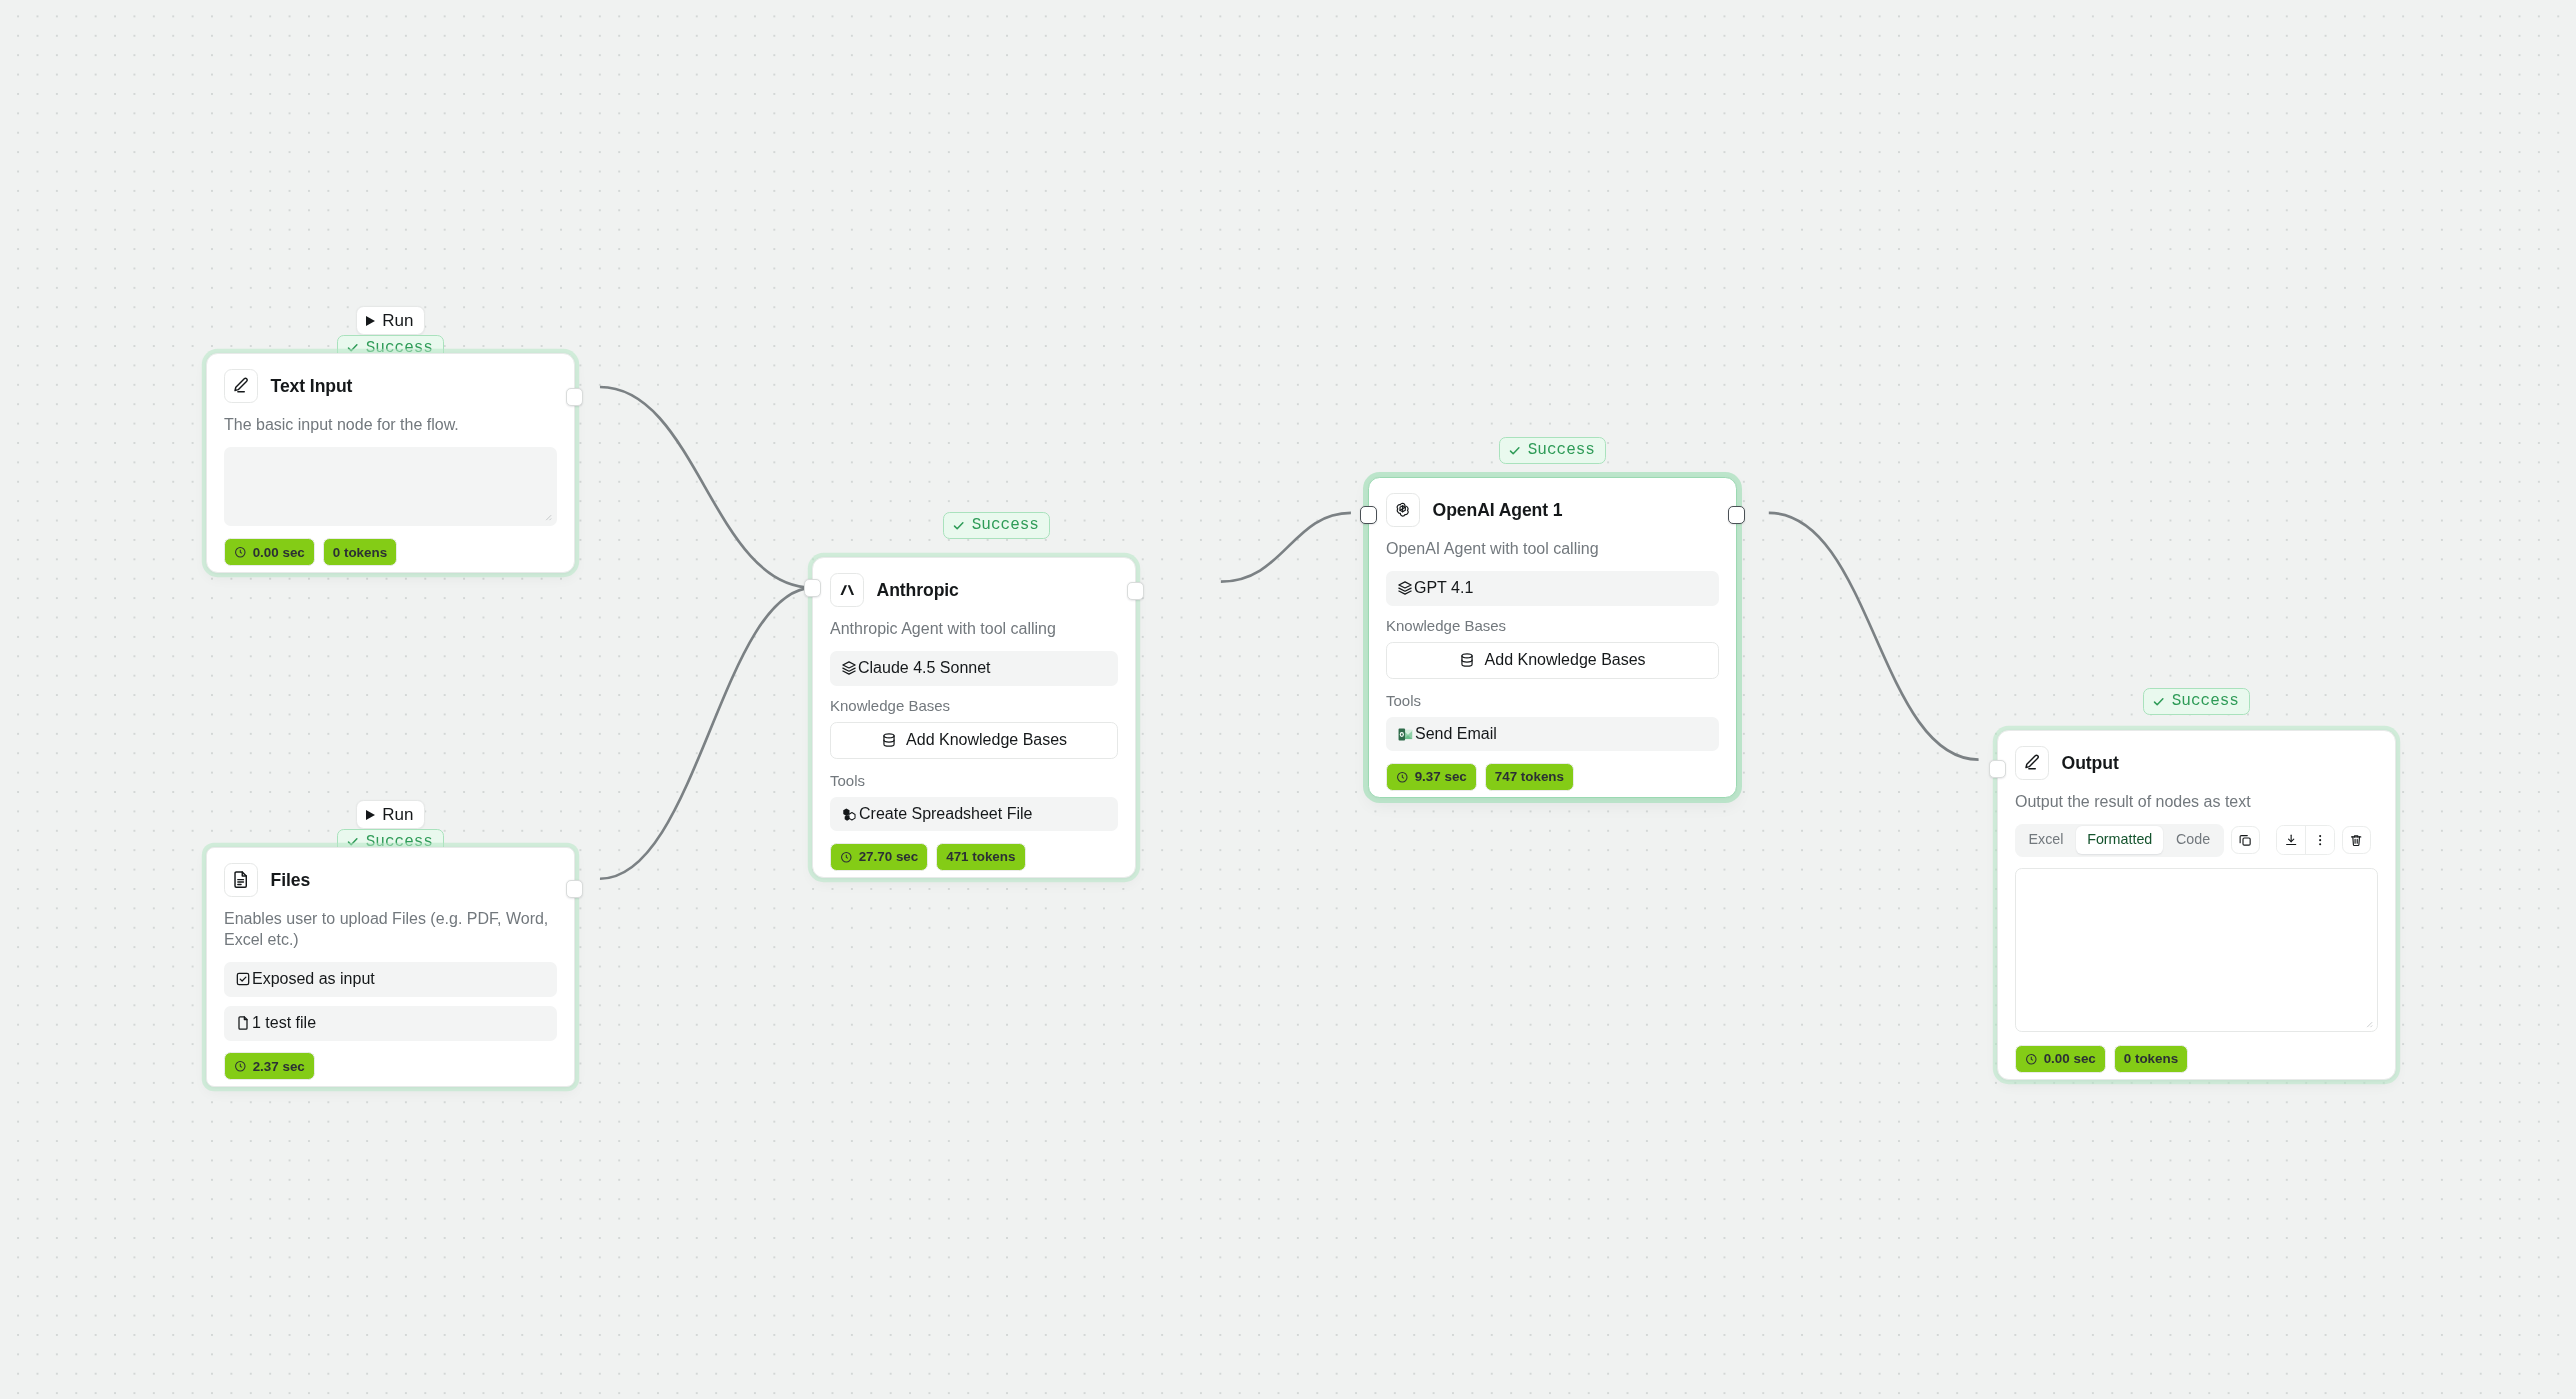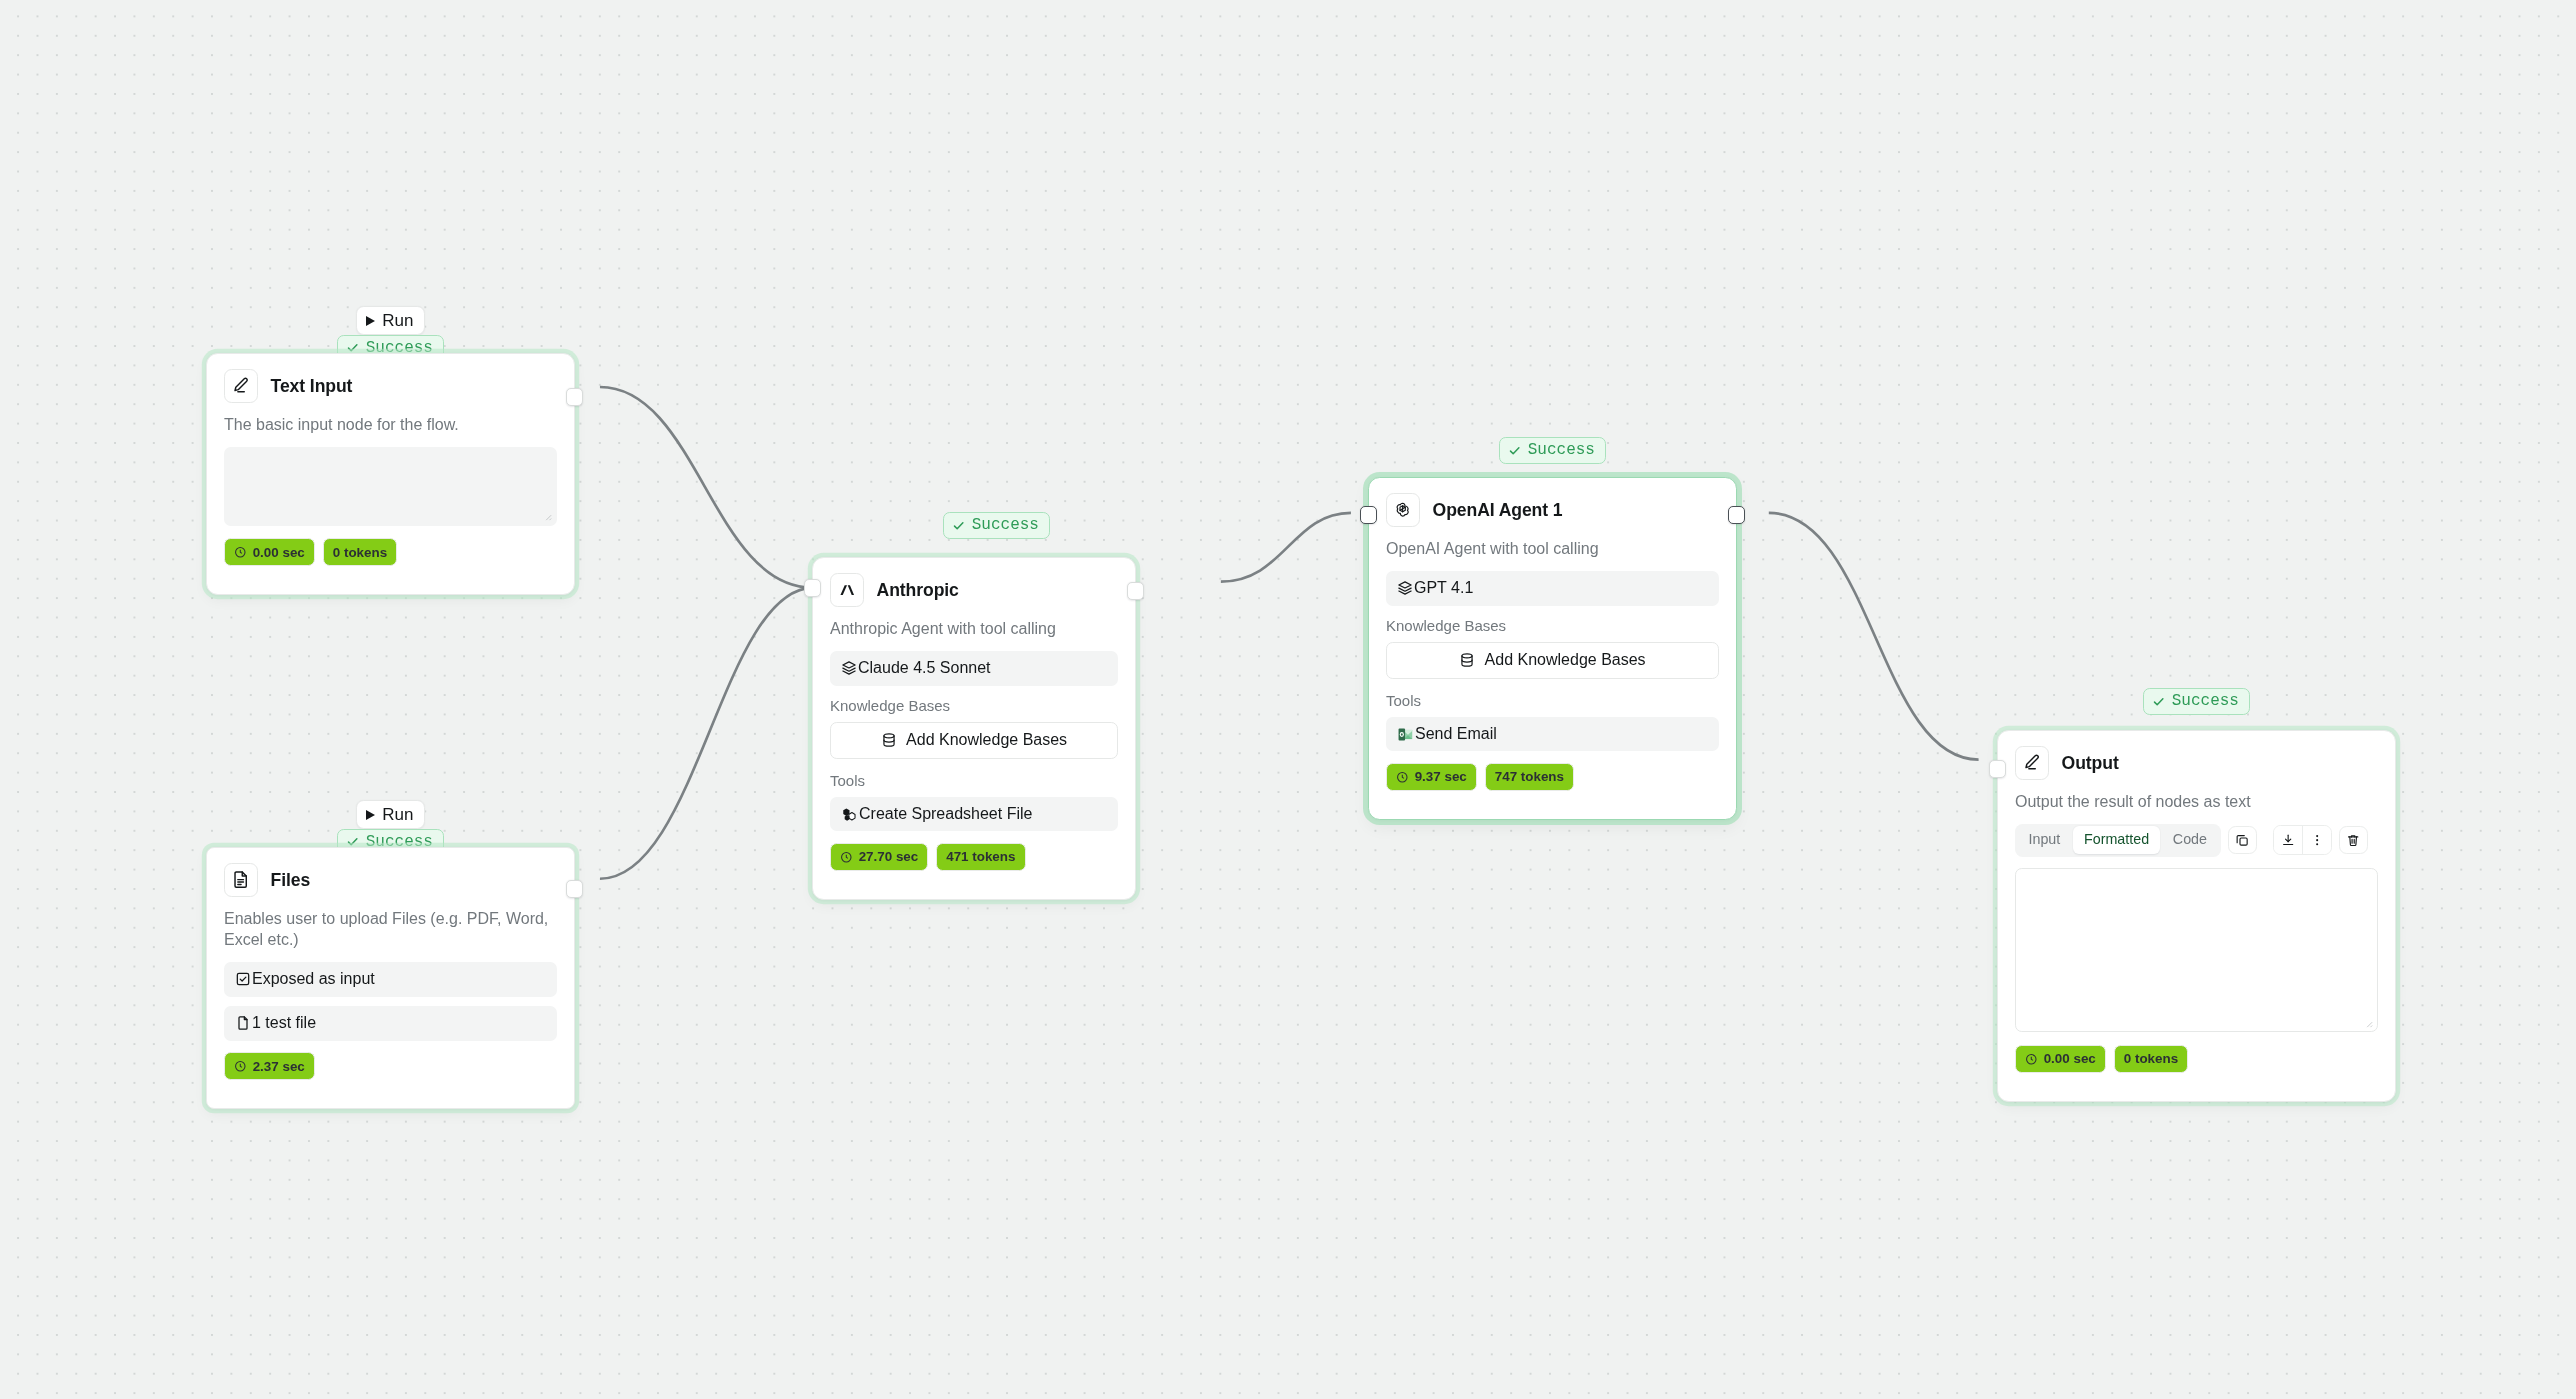--- a/index.html
+++ b/index.html
@@ -48,21 +48,21 @@
   }
   .badge svg { display: block; }
 
   
   .node {
     position: absolute; left: 0;
     background: #ffffff;
     border: 0.8px solid #e8eae9;
     border-radius: 11.7px;
     box-shadow: 0 0.8px 2.5px rgba(16,24,40,.07), 0 5px 13.4px rgba(16,24,40,.05);
-    padding: 15px 17px 28px 17px;
+    padding: 15px 17px 6px 17px;
   }
   .node.ring { box-shadow: 0 0 0 4.2px rgba(183,231,199,.55), 0 0.8px 2.5px rgba(16,24,40,.07), 0 5px 13.4px rgba(16,24,40,.05); }
   .node.ring-strong { border-color: #9bd9b2; box-shadow: 0 0 0 5px rgba(167,223,187,.7), 0 0.8px 2.5px rgba(16,24,40,.08), 0 6.7px 17px rgba(16,24,40,.06); }
 
   .node-head { display: flex; align-items: center; gap: 12.6px; margin-bottom: 11px; }
   .node-ico {
     width: 34px; height: 34px; flex: 0 0 34px;
     border: 0.8px solid #e6e8e7; border-radius: 7.6px;
     background: #fff;
     display: flex; align-items: center; justify-content: center;
@@ -399,21 +399,21 @@
             <path d="M16.5 3.5a2.12 2.12 0 0 1 3 3L9 17l-4 1 1-4Z"></path>
               <path d="M8.5 19.5h8"></path>
           </svg>
         </div>
         <div class="node-title">Output</div>
       </div>
       <div class="node-desc">Output the result of nodes as text</div>
 
       <div class="ctl-row">
         <div class="seg">
-          <div class="seg-item">Input</div>
+          <div class="seg-item">Excel</div>
           <div class="seg-item active">Formatted</div>
           <div class="seg-item">Code</div>
         </div>
 
         <div class="act act-solo">
           <svg class="ico" width="14.3" height="14.3" viewBox="0 0 24 24" fill="none" stroke="#15181a" stroke-width="1.9" stroke-linecap="round" stroke-linejoin="round">
             <rect x="8.4" y="8.4" width="12" height="12" rx="2"></rect>
               <path d="M15.6 4.4H5.6a2 2 0 0 0-2 2v10"></path>
           </svg>
         </div>

